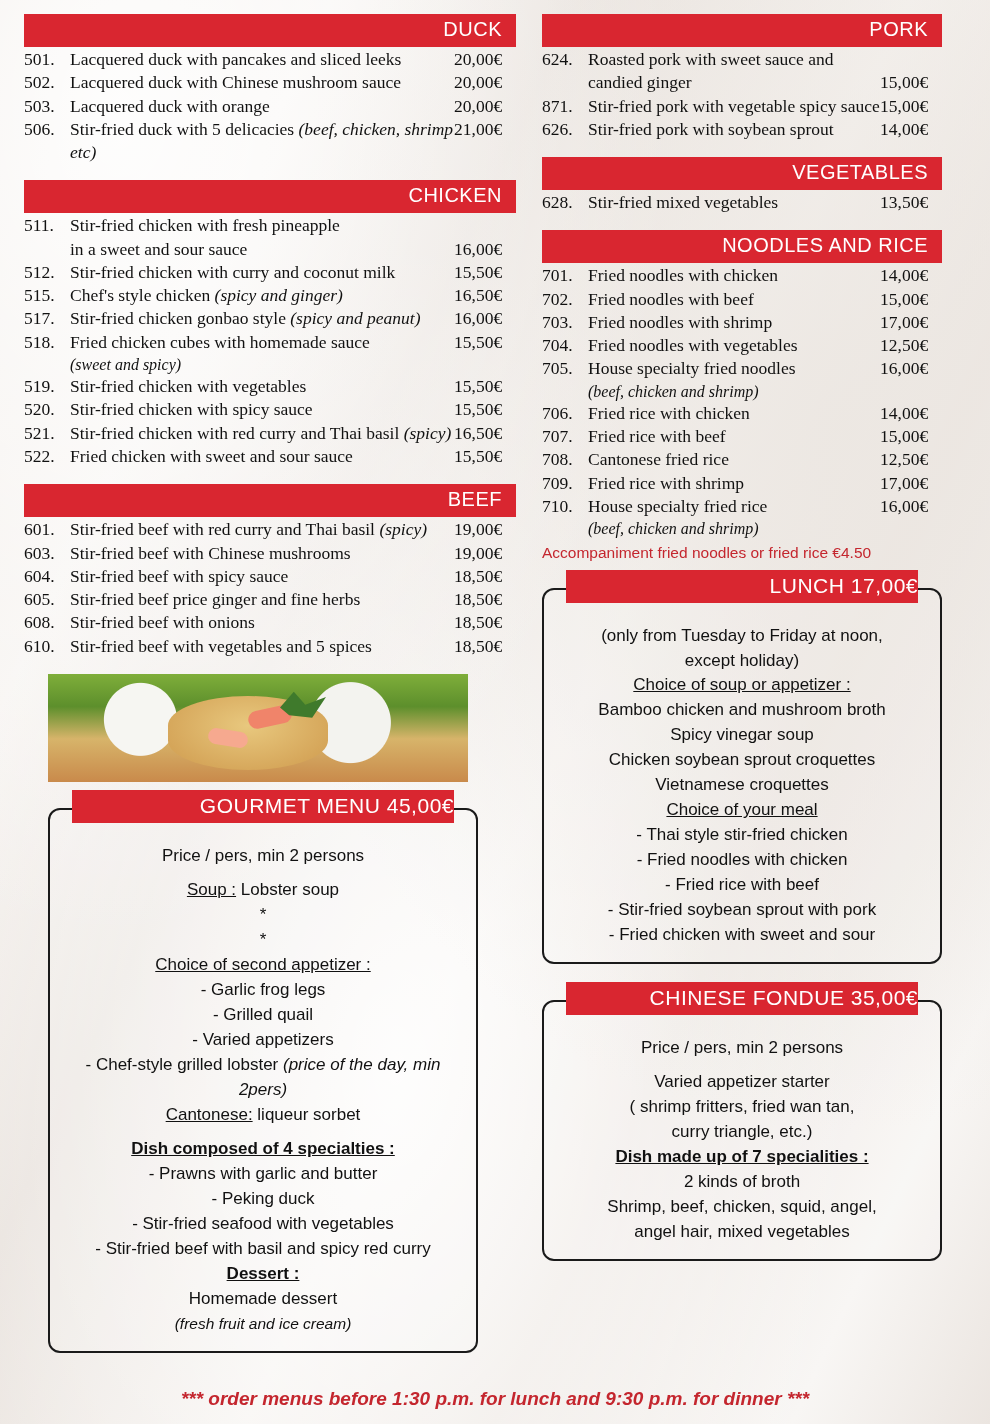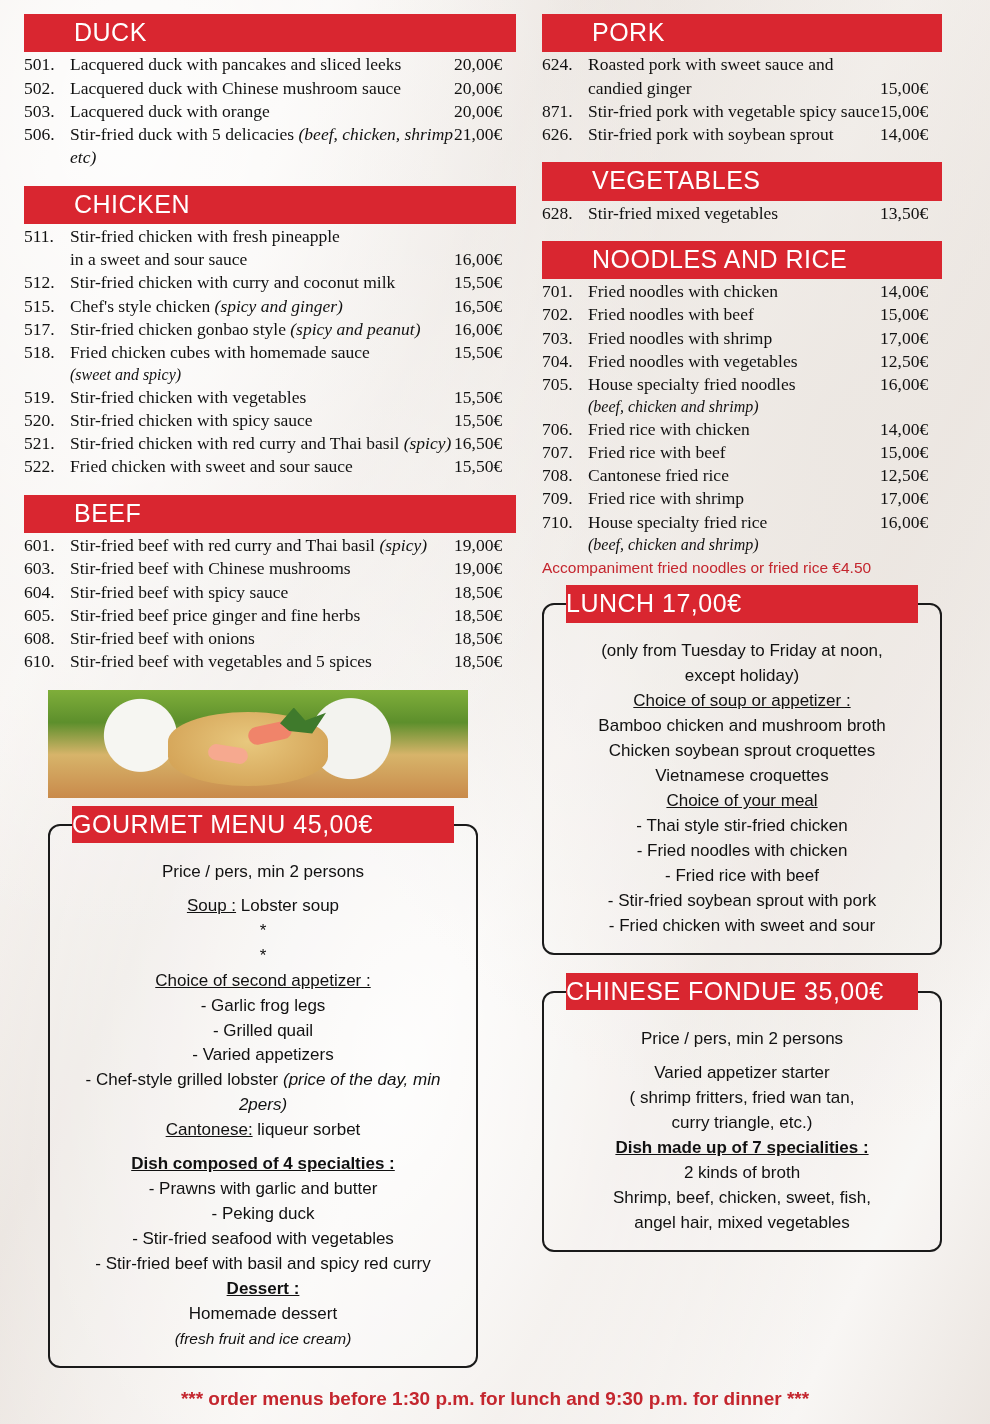--- a/index.html
+++ b/index.html
@@ -19,24 +19,24 @@
     overflow: hidden;
   }
   .page { position:absolute; inset:0; padding: 14px 24px 10px 24px; }
   .cols { display:flex; gap: 26px; align-items: flex-start; }
   .col-left { width: 492px; flex: 0 0 492px; }
   .col-right { width: 400px; flex: 0 0 400px; }
 
   .section-header {
     background: #d92630;
     color: #ffffff;
-    font-size: 25px;
+    font-size: 20px;
     letter-spacing: 0.5px;
-    padding: 5px 4px 7px 0;
-    text-align: left;
+    padding: 5px 14px 7px 0;
+    text-align: right;
     text-indent: 50px;
     font-weight: 400;
     line-height: 1.05;
   }
   .sec { margin-bottom: 16px; }
 
   table.items { width:100%; border-collapse: collapse; margin-top: 1px; font-family: Liberation Serif, serif; }
   table.items td { vertical-align: top; padding: 0; line-height: 1.33; font-size: 17.5px; }
   td.num { width: 46px; padding-left: 2px; white-space: nowrap; }
   td.nm  { padding-right: 6px; }
@@ -72,36 +72,37 @@
     padding: 26px 14px 14px 14px;
     margin-top: 26px;
     background: rgba(255,255,255,0.12);
   }
   .boxed > .section-header.float {
     position: absolute;
     top: -20px;
     left: 50%;
     transform: translateX(-50%);
     width: calc(100% - 44px);
-    text-align: left;
+    text-align: right;
     text-indent: 0;
-    font-size: 25px;
+    font-size: 21px;
     padding: 5px 0 6px 0;
   }
   .box-body { text-align:center; font-size: 17px; line-height: 1.47; margin-top: 8px; }
   .box-body .u { text-decoration: underline; }
   .box-body .b { font-weight: 700; }
   .box-body .small-it { font-style: italic; font-size: 15.5px; }
   .box-body .gap { height: 9px; }
 
   .footer {
     position:absolute; left:0; right:0; bottom: 14px;
     text-align:center;
     color:#c4262e;
     font-weight: 700;
+    font-style: italic;
     font-size: 19px;
   }
 
   .gourmet-wrap { margin-left: 24px; width: 430px; }
   .right-boxes { margin-top: 22px; }
 </style>
 </head>
 <body>
 
 <div class="page">
@@ -373,20 +374,21 @@
       </div>
 
       <div class="right-boxes">
         <div class="boxed">
           <div class="section-header float">LUNCH 17,00€</div>
           <div class="box-body">
             <div><span>(only from Tuesday to Friday at noon,</span></div>
             <div><span>except holiday)</span></div>
             <div><span class="u">Choice of soup or appetizer :</span></div>
             <div><span>Bamboo chicken and mushroom broth</span></div>
+            <div><span>Spicy vinegar soup</span></div>
             <div><span>Chicken soybean sprout croquettes</span></div>
             <div><span>Vietnamese croquettes</span></div>
             <div><span class="u">Choice of your meal</span></div>
             <div><span>- Thai style stir-fried chicken</span></div>
             <div><span>- Fried noodles with chicken</span></div>
             <div><span>- Fried rice with beef</span></div>
             <div><span>- Stir-fried soybean sprout with pork</span></div>
             <div><span>- Fried chicken with sweet and sour</span></div>
           </div>
         </div>
@@ -394,21 +396,21 @@
         <div class="boxed" style="margin-top:36px;">
           <div class="section-header float">CHINESE FONDUE 35,00€</div>
           <div class="box-body">
             <div><span>Price / pers, min 2 persons</span></div>
             <div class="gap"></div>
             <div><span>Varied appetizer starter</span></div>
             <div><span>( shrimp fritters, fried wan tan,</span></div>
             <div><span>curry triangle, etc.)</span></div>
             <div><span class="u b">Dish made up of 7 specialities :</span></div>
             <div><span>2 kinds of broth</span></div>
-            <div><span>Shrimp, beef, chicken, sweet, fish,</span></div>
+            <div><span>Shrimp, beef, chicken, squid, angel,</span></div>
             <div><span>angel hair, mixed vegetables</span></div>
           </div>
         </div>
       </div>
 
     </div>
   </div>
 
   <div class="footer">*** order menus before 1:30 p.m. for lunch and 9:30 p.m. for dinner ***</div>
 </div>

